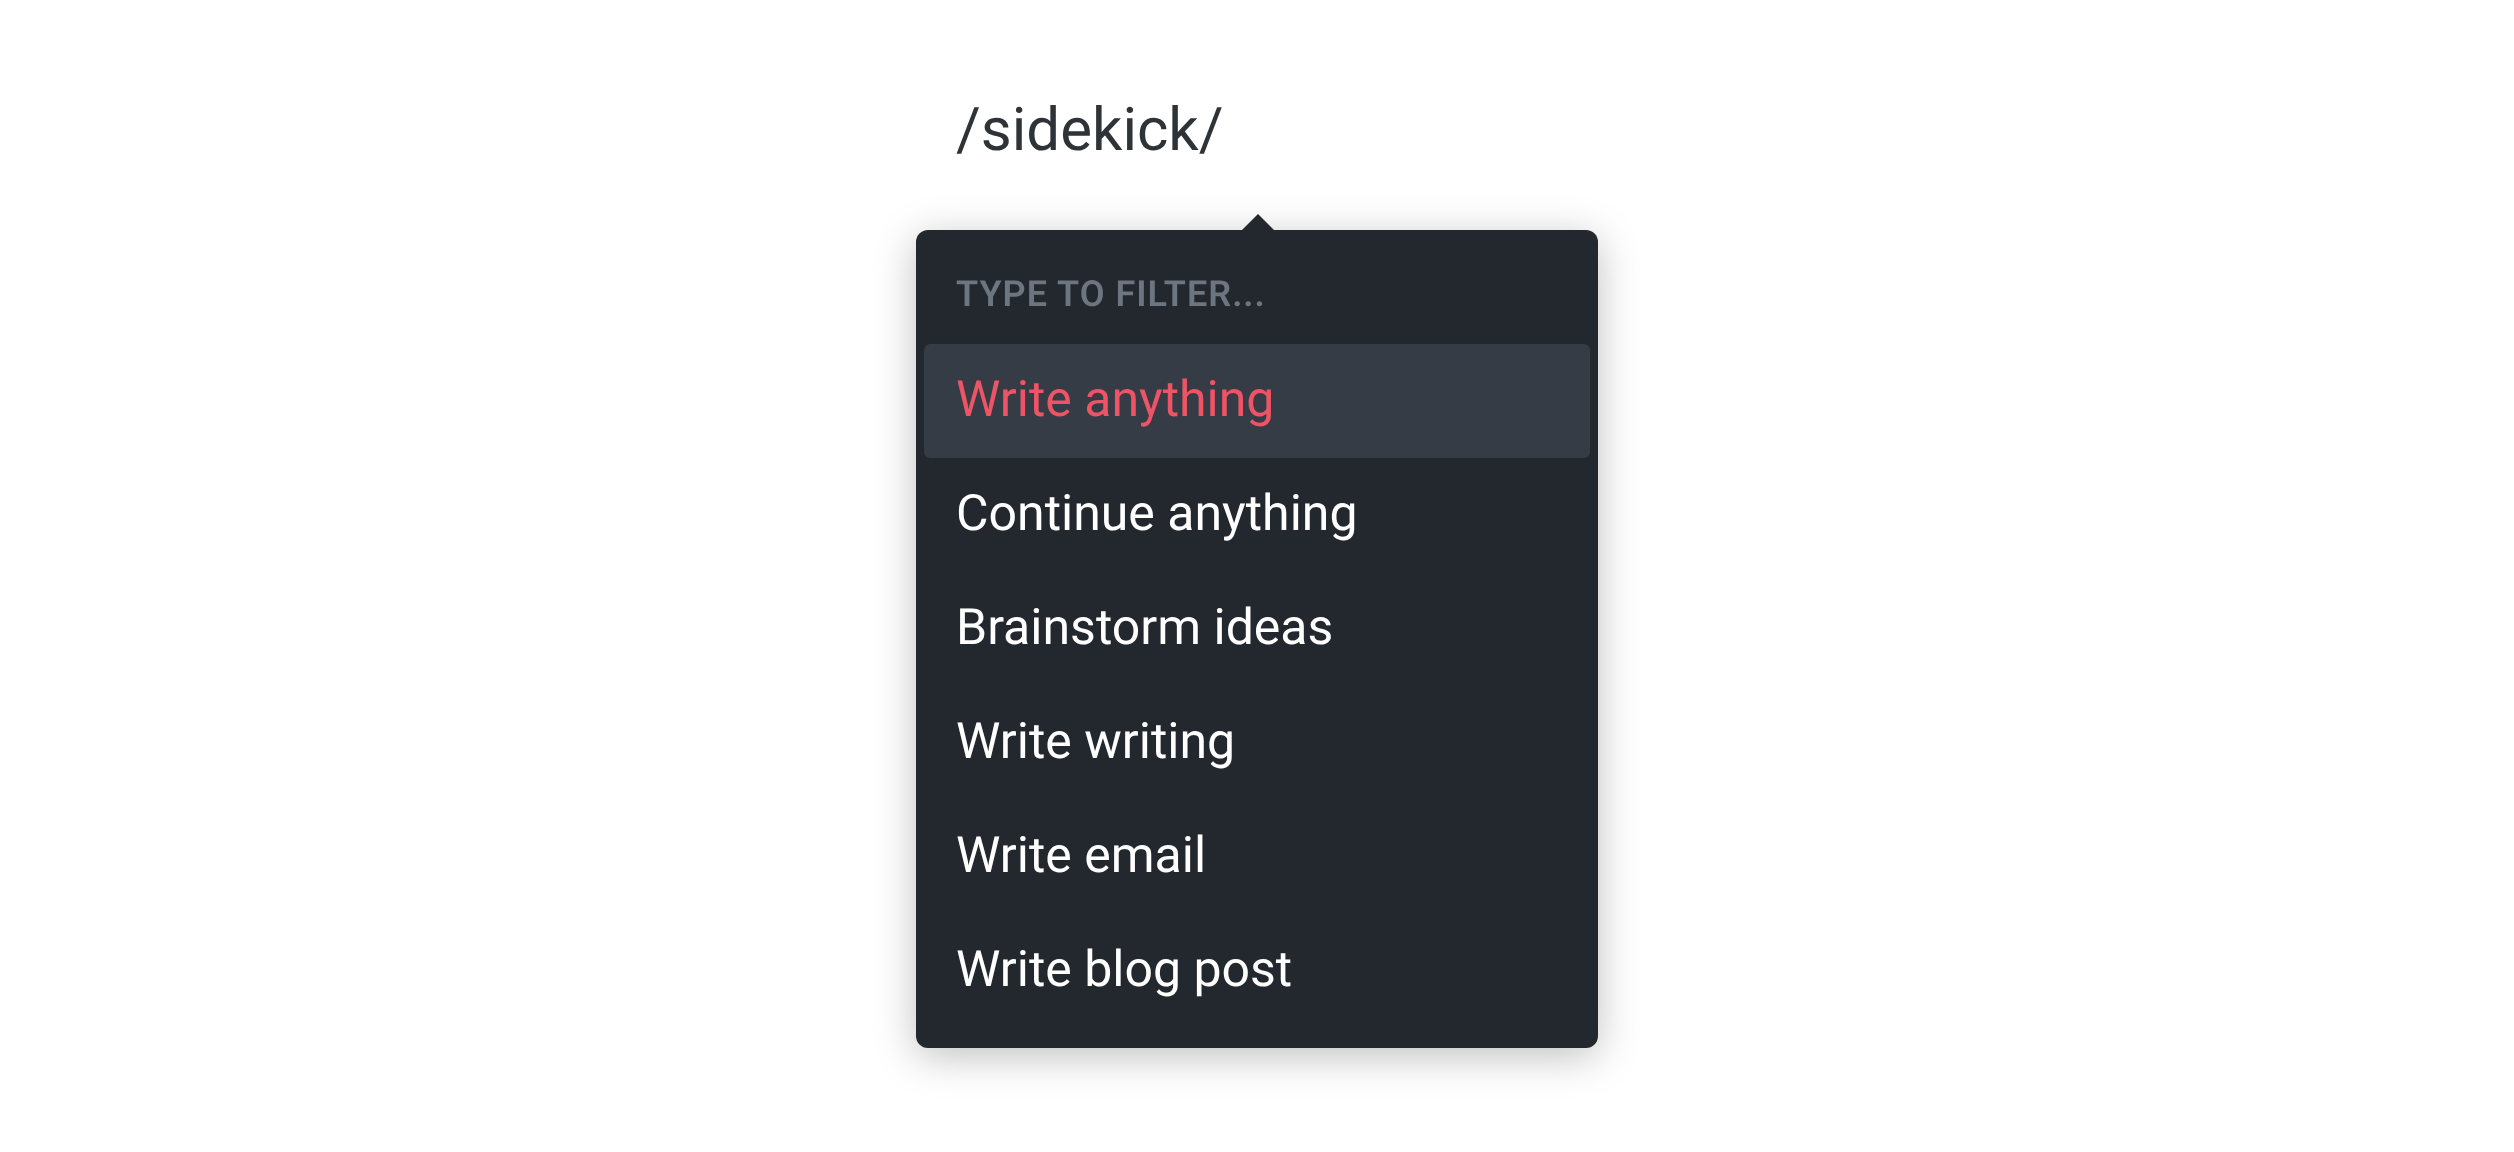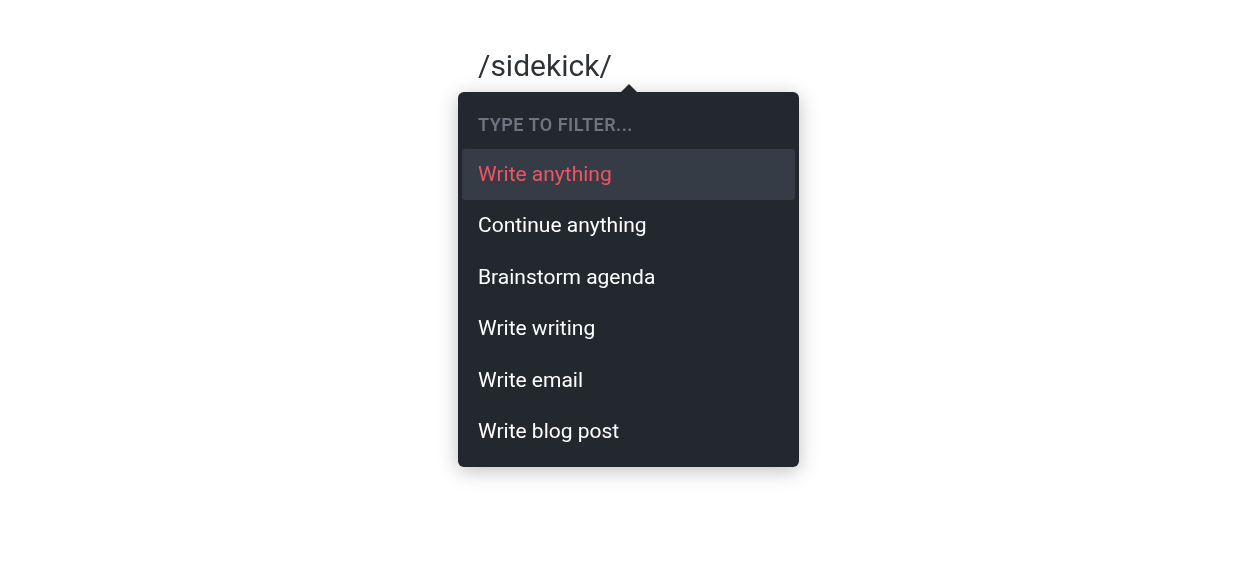--- a/index.html
+++ b/index.html
@@ -28,21 +28,21 @@
       top: 48px;
       font-size: 30px;
       font-weight: 400;
       color: #2e3338;
       letter-spacing: 0px;
     }
     
     .dropdown-panel {
       position: absolute;
       left: 458px;
-      top: 92px;
+      top: 115px;
       width: 341px;
       background: #23272e;
       border-radius: 6px;
       box-shadow: 0 4px 20px rgba(0,0,0,0.25);
     }
     
     .dropdown-arrow {
       position: absolute;
       top: -8px;
       left: 50%;
@@ -62,21 +62,21 @@
       color: #6d7580;
       text-transform: uppercase;
     }
     
     .menu-list {
       padding: 0 4px 10px 4px;
     }
     
     .menu-item {
       padding: 11px 16px;
-      font-size: 21px;
+      font-size: 25px;
       font-weight: 400;
       color: #ffffff;
       border-radius: 3px;
       cursor: pointer;
       line-height: 1.4;
     }
     
     .menu-item.selected {
       background: #353c45;
       color: #ef5466;
@@ -90,20 +90,20 @@
   <div class="command-label">/sidekick/</div>
 
   <div class="dropdown-panel">
     <div class="dropdown-arrow"></div>
 
     <div class="filter-header">TYPE TO FILTER...</div>
 
     <div class="menu-list">
       <div class="menu-item selected">Write anything</div>
       <div class="menu-item">Continue anything</div>
-      <div class="menu-item">Brainstorm agenda</div>
+      <div class="menu-item">Brainstorm ideas</div>
       <div class="menu-item">Write writing</div>
       <div class="menu-item">Write email</div>
       <div class="menu-item">Write blog post</div>
     </div>
   </div>
 
 </div>
 
 </body></html>

